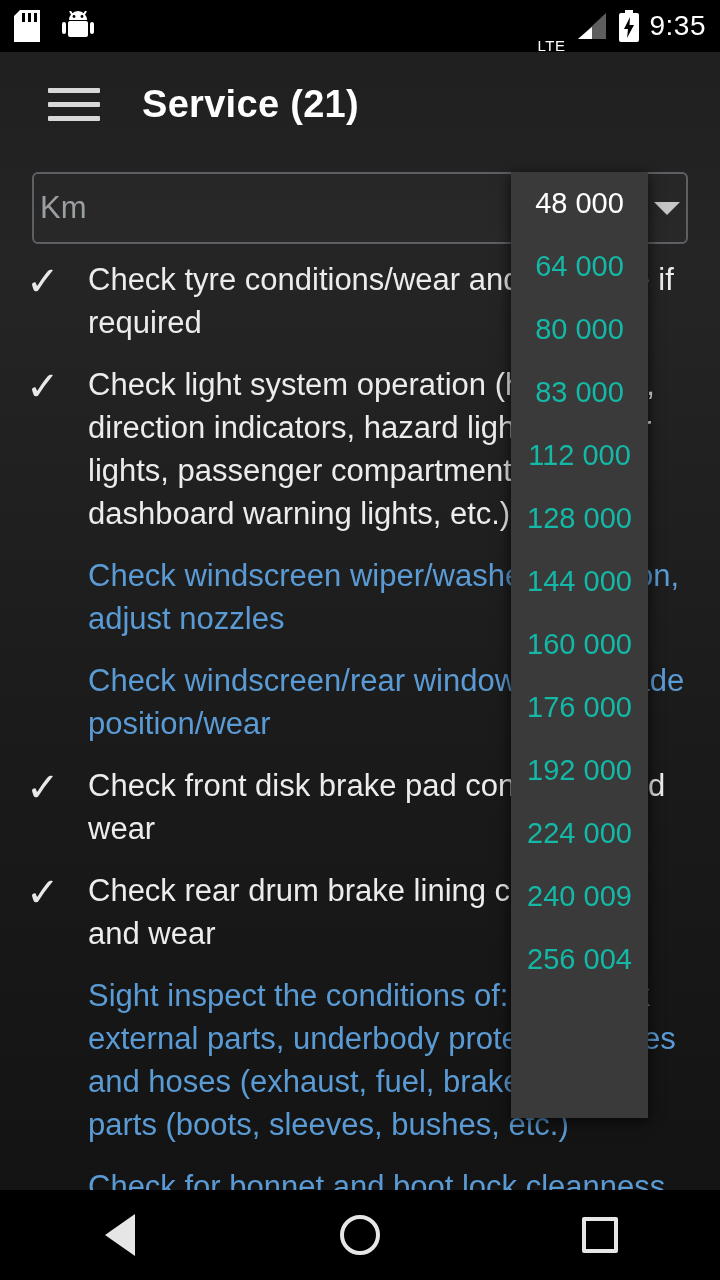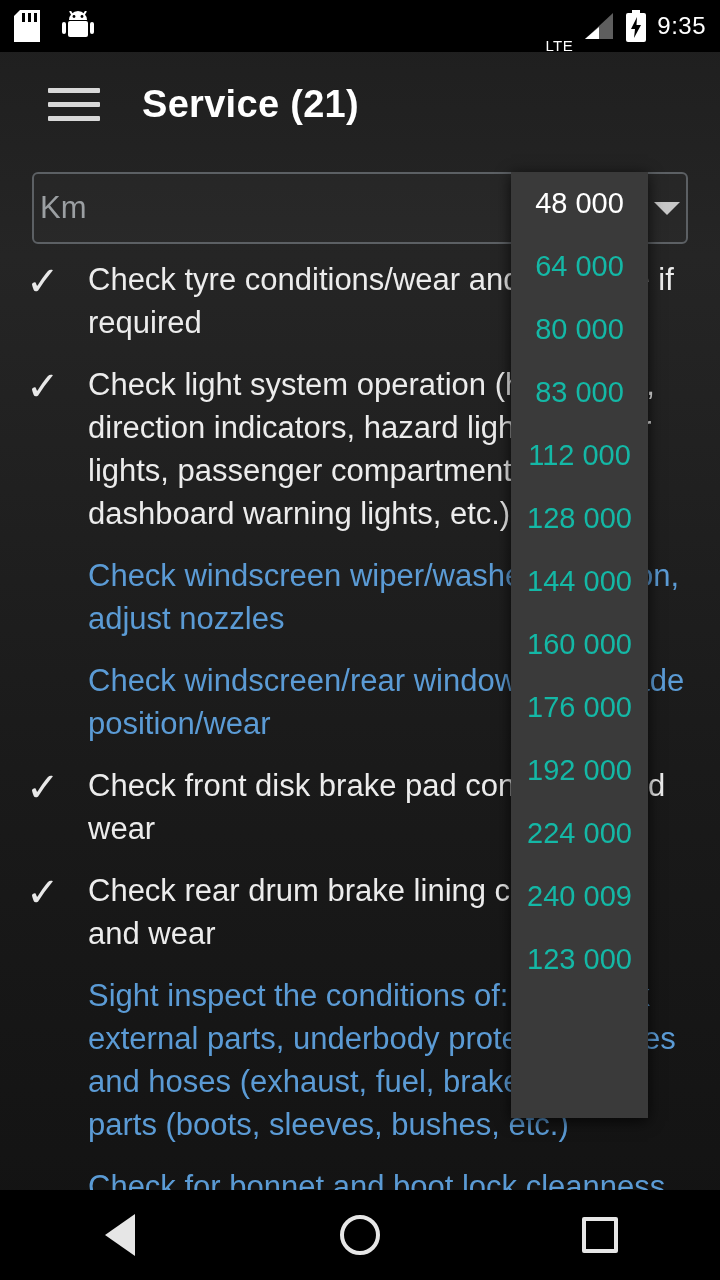--- a/index.html
+++ b/index.html
@@ -22,21 +22,21 @@
     background: #000;
     display: flex; align-items: center;
     padding: 0 14px;
     color: #fff;
   }
   .statusbar .left { display: flex; align-items: center; gap: 22px; }
   .statusbar .right { margin-left: auto; display: flex; align-items: center; gap: 10px; }
   .sb-icon { display: block; }
   .lte-wrap { display: flex; flex-direction: column; align-items: flex-end; line-height: 1; }
   .lte-text { font-size: 15px; letter-spacing: .5px; color: #fff; margin-bottom: 1px; margin-top: 39px; }
-  .clock { font-size: 24px; color: #fff; font-weight: 400; letter-spacing: .5px; }
+  .clock { font-size: 28px; color: #fff; font-weight: 400; letter-spacing: .5px; }
 
   
   .appbar {
     position: absolute; top: 52px; left: 0; right: 0; height: 104px;
     display: flex; align-items: center;
     padding-left: 48px;
     background: transparent;
   }
   .hamburger { width: 52px; height: 40px; display: flex; flex-direction: column; justify-content: center; gap: 9px; cursor: pointer; }
   .hamburger span { display: block; height: 5px; width: 52px; background: #d8d8d8; border-radius: 1px; }
@@ -223,21 +223,21 @@
     <div class="dd-item">80 000</div>
     <div class="dd-item">83 000</div>
     <div class="dd-item">112 000</div>
     <div class="dd-item">128 000</div>
     <div class="dd-item">144 000</div>
     <div class="dd-item">160 000</div>
     <div class="dd-item">176 000</div>
     <div class="dd-item">192 000</div>
     <div class="dd-item">224 000</div>
     <div class="dd-item">240 009</div>
-    <div class="dd-item">123 000</div>
+    <div class="dd-item">256 004</div>
   </div>
 
   <div class="navbar">
     <div class="nav-btn">
         <div class="tri"></div>
       </div>
     <div class="nav-btn">
         <div class="circ"></div>
       </div>
     <div class="nav-btn">

